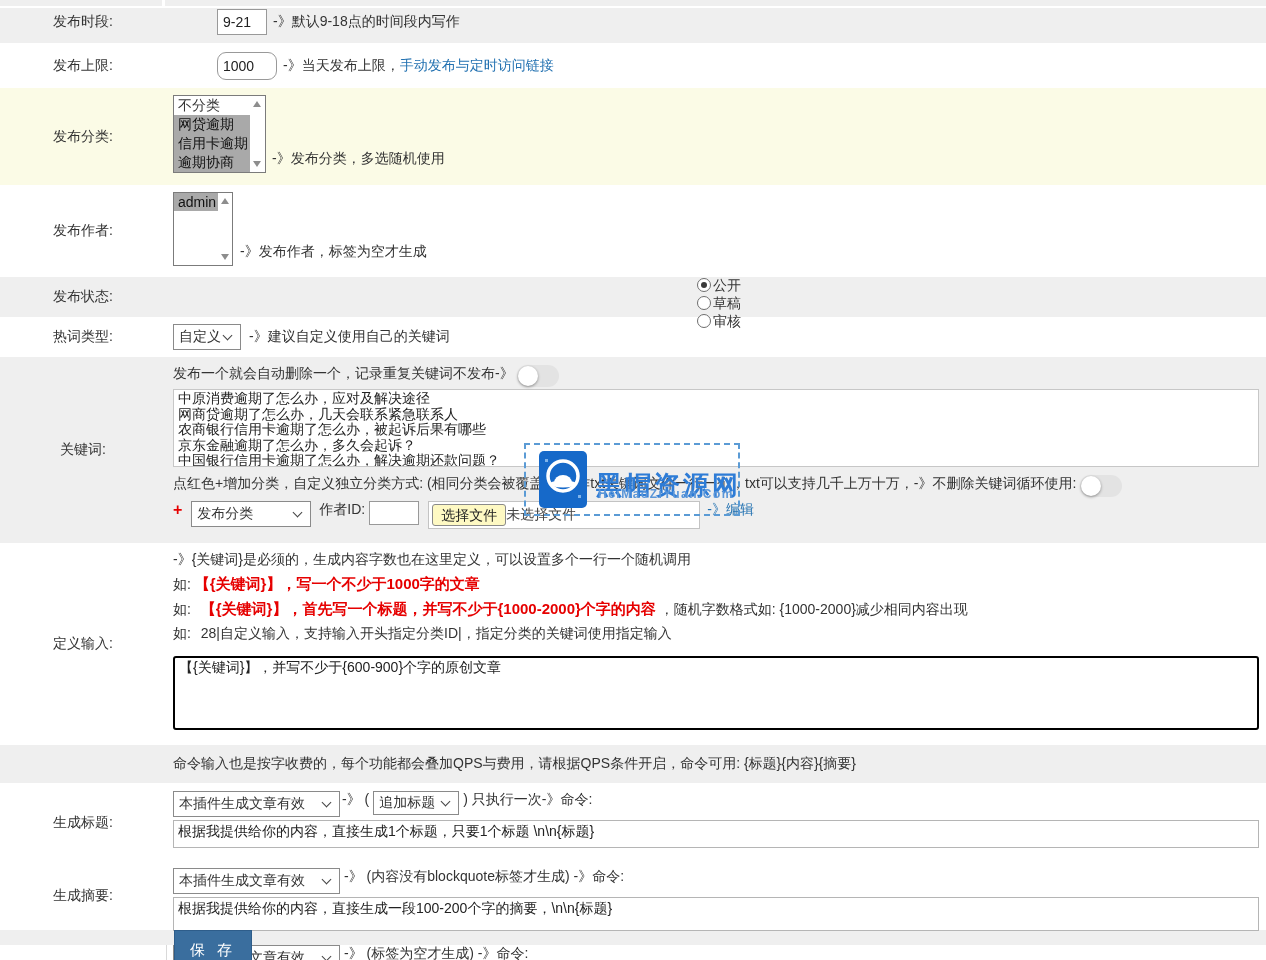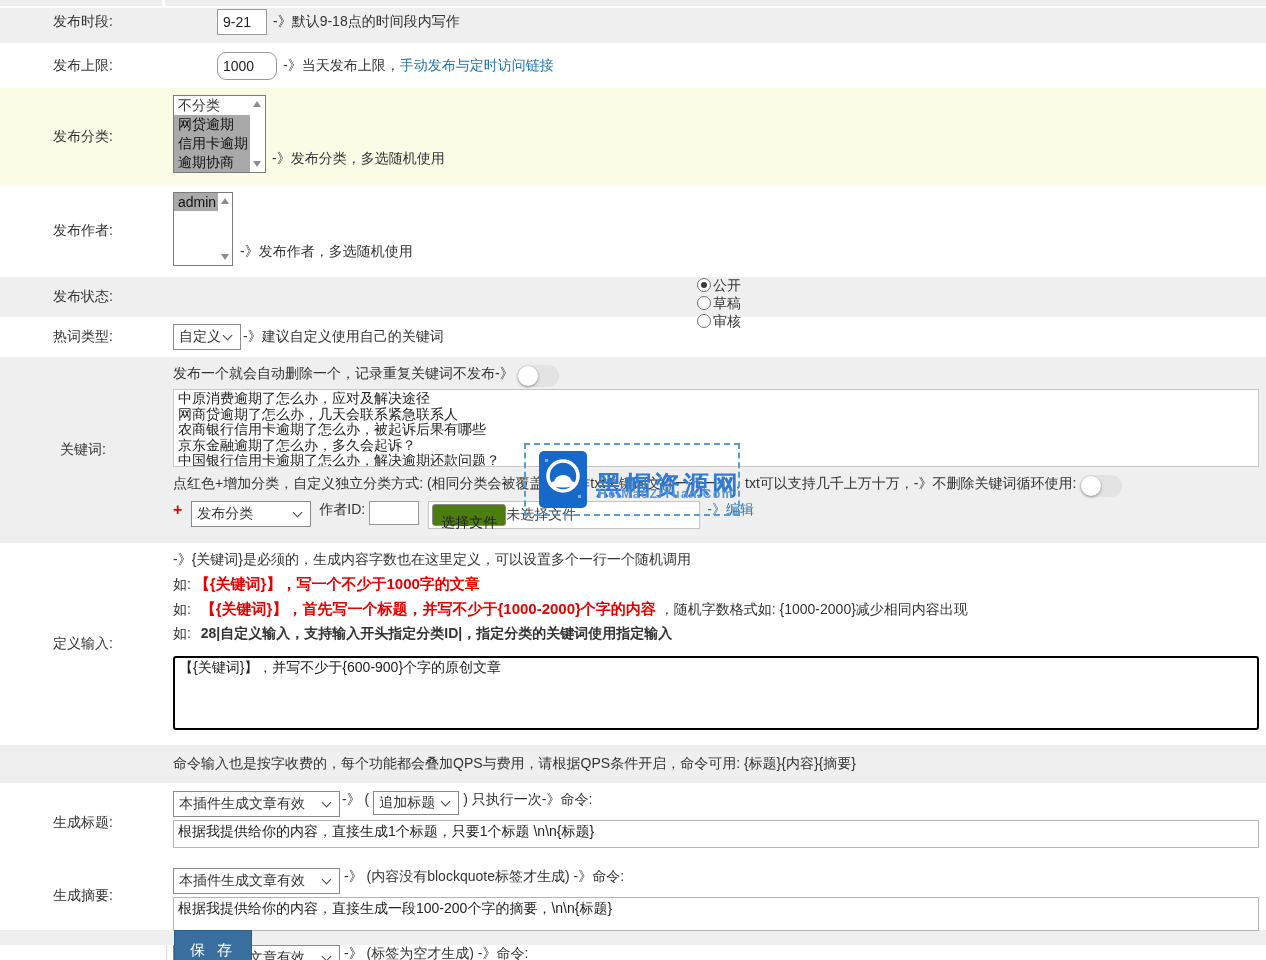--- a/index.html
+++ b/index.html
@@ -36,21 +36,21 @@
   .link { color:#2271b1; cursor:pointer; text-decoration:none; }
   .red-bold { color:#e60000; font-weight:bold; font-size:15px; }
   .plus-red { color:#e60000; font-weight:bold; font-size:16px; }
 
   textarea { font-family:inherit; color:#222; resize:none; overflow:hidden; }
   .ta-keywords { width:1086px; height:78px; border:1px solid #c7c7c7; font-size:14px; line-height:15.6px; padding:1px 4px; }
   .ta-define { width:1086px; height:74px; border:2px solid #000; border-radius:3px; font-size:14px; line-height:17px; padding:1px 4px; margin-top:9px; }
   .ta-cmd { width:1086px; border:1px solid #b5b5b5; font-size:14px; line-height:16px; padding:2px 4px; margin-top:3px; }
 
   .filebox { display:inline-flex; align-items:center; border:1px solid #c3c3c3; background:#fff; height:28px; width:272px; }
-  .filebtn { border:1px solid #8a8a8a; border-radius:3px; background:#4d7c0f; height:22px; line-height:20px; padding:7px 8px; margin-left:3px; font-size:14px; color:#222; }
+  .filebtn { border:1px solid #8a8a8a; border-radius:3px; background:#fef9c3; height:22px; line-height:20px; padding:0 8px; margin-left:3px; font-size:14px; color:#222; }
   .filestatus { color:#444; }
 
   .hintline { display:flex; padding-left:7px; white-space:nowrap; }
 
   
   .watermark { position:absolute; left:524px; top:443px; width:216px; height:73px; border:2px dashed #5b9bd5; z-index:4; }
   .wm-logo { position:absolute; left:13px; top:6px; }
   .wm-title { position:absolute; left:70px; top:23px; font-size:26px; font-weight:bold; color:#2e7cd6; letter-spacing:3px; white-space:nowrap; }
   .wm-domain { position:absolute; left:72px; top:42px; font-size:12px; font-weight:bold; color:#5b96d8; letter-spacing:1.5px; white-space:nowrap; }
 
@@ -105,41 +105,41 @@
   <div class="row" style="height:92px;">
     <div class="cell-label">发布作者:</div>
     <div class="cell-content">
       <div class="listbox" style="left:7px;top:7px;width:60px;height:74px;">
         <div class="opt sel" style="height:18px;line-height:18px;padding-right:14px;">admin</div>
         <div class="scrollcol" style="width:14px;">
           <div class="tri-up"></div>
           <div class="tri-down"></div>
         </div>
       </div>
-      <span style="position:absolute;left:74px;top:58px;">-》发布作者，多选随机使用</span>
+      <span style="position:absolute;left:74px;top:58px;">-》发布作者，标签为空才生成</span>
     </div>
   </div>
 
   <div class="row bg-gray" style="height:40px;">
     <div class="cell-label">发布状态:</div>
     <div class="cell-content flex-center" style="padding-left:20px;flex-direction:column;">
       <span class="radio-item"><span class="radio checked"></span><span>公开</span></span>
       <span class="radio-item"><span class="radio"></span><span>草稿</span></span>
       <span class="radio-item"><span class="radio"></span><span>审核</span></span>
     </div>
   </div>
 
   <div class="row" style="height:40px;">
     <div class="cell-label">热词类型:</div>
     <div class="cell-content flex-center">
       <span class="fake-select" style="width:68px;">
         <span>自定义</span>
         <span class="caret"></span>
       </span>
-      <span style="margin-left:2px;">-》建议自定义使用自己的关键词</span>
+      <span style="margin-left:8px;">-》建议自定义使用自己的关键词</span>
     </div>
   </div>
 
   <div class="row bg-gray" style="height:186px;">
     <div class="cell-label">关键词:</div>
     <div class="cell-content" style="padding:8px 0 0 7px;">
       <div class="hintline" style="padding-left:0;height:24px;">
         <span>发布一个就会自动删除一个，记录重复关键词不发布-》</span>
         <span class="toggle" style="margin-left:3px;">
             <span class="knob"></span>
@@ -181,21 +181,21 @@
         <span>如:</span>
         <span class="red-bold" style="">【{关键词}】，写一个不少于1000字的文章</span>
       </div>
       <div style="height:25px;">
         <span>如:</span>
         <span class="red-bold" style="margin-left:6px;">【{关键词}】，首先写一个标题，并写不少于{1000-2000}个字的内容</span>
         <span>，随机字数格式如: {1000-2000}减少相同内容出现</span>
       </div>
       <div style="height:22px;">
         <span>如:</span>
-        <span style="margin-left:6px;font-weight:bold;">28|自定义输入，支持输入开头指定分类ID|，指定分类的关键词使用指定输入</span>
+        <span style="margin-left:6px;">28|自定义输入，支持输入开头指定分类ID|，指定分类的关键词使用指定输入</span>
       </div>
       <textarea class="ta-define" spellcheck="false" style="">【{关键词}】，并写不少于{600-900}个字的原创文章</textarea>
     </div>
   </div>
 
   <div class="row bg-gray" style="height:38px;">
     <div class="cell-label"></div>
     <div class="cell-content flex-center">
       <span>命令输入也是按字收费的，每个功能都会叠加QPS与费用，请根据QPS条件开启，命令可用: {标题}{内容}{摘要}</span>
     </div>

